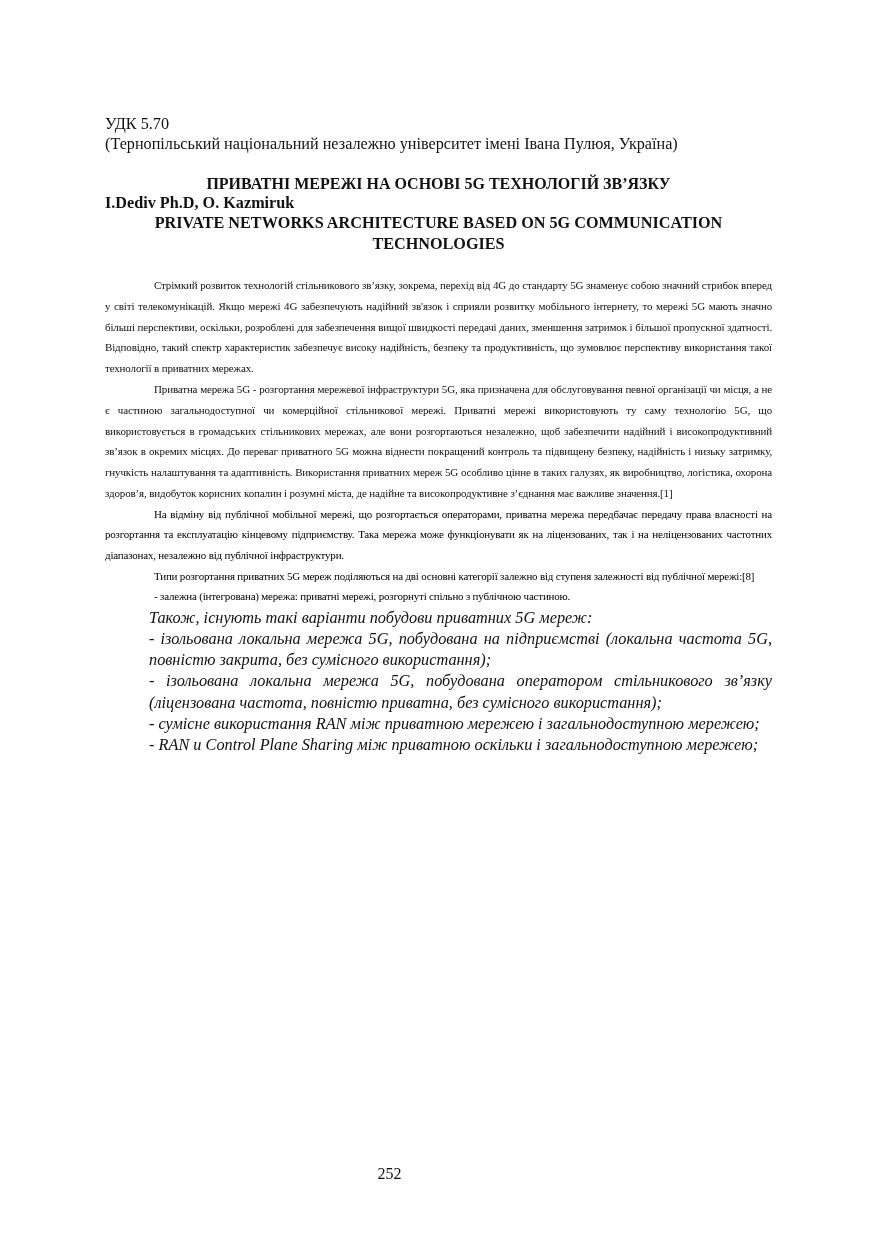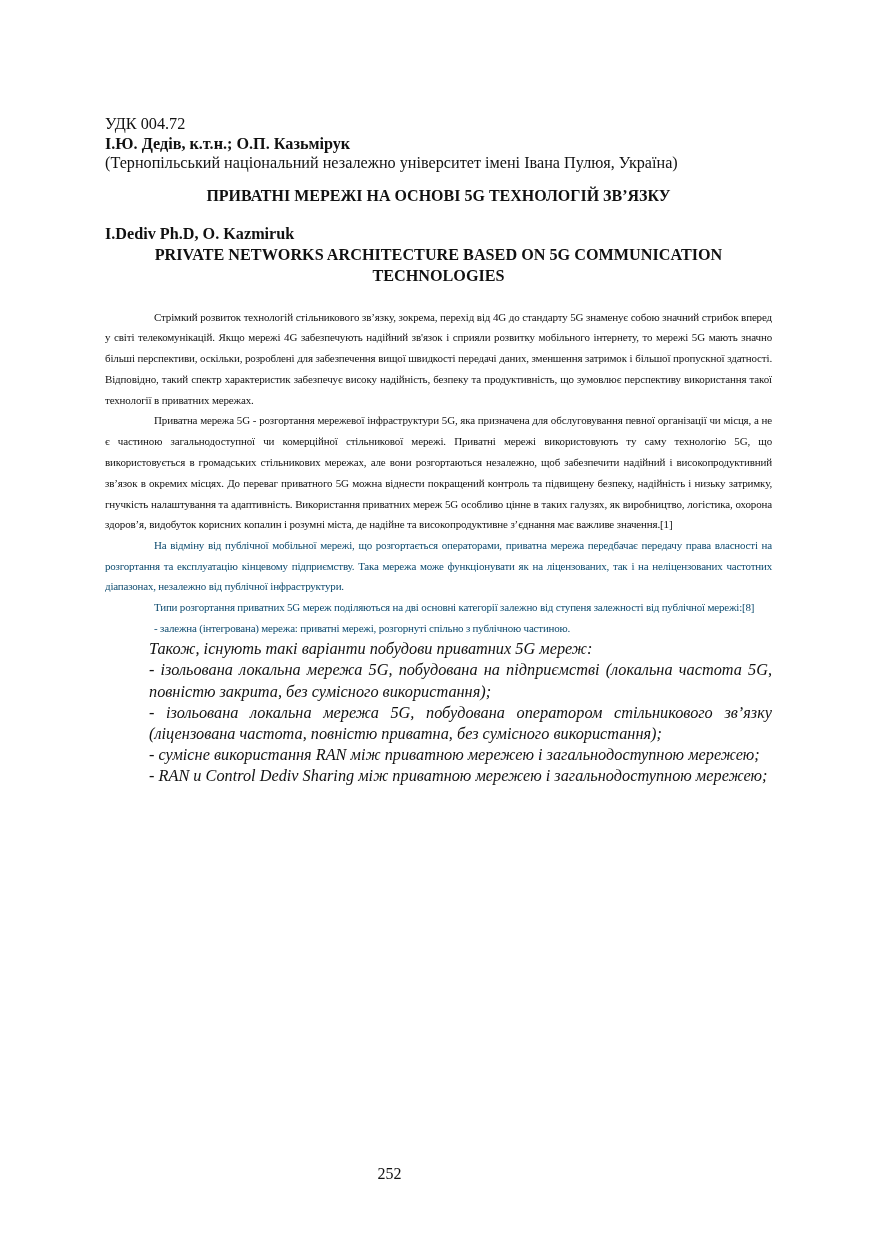--- a/index.html
+++ b/index.html
@@ -3,52 +3,51 @@
 <meta charset="utf-8">
 <style>
   html, body { margin: 0; padding: 0; background: #ffffff; }
   body { width: 877px; height: 1240px; position: relative; overflow: hidden;
          font-family: "Liberation Serif", "DejaVu Serif", serif; color: #111; }
   .page { position: absolute; left: 105px; top: 115px; width: 667px; }
   .line { font-size: 16.2px; line-height: 19.5px; margin: 0; }
   .udk { }
   .authors { font-weight: bold; }
   .affil { }
-  .title-ua { font-weight: bold; text-align: center; margin-top: 12px; font-size: 16px; }
-  .authors-en { font-weight: bold; margin-top: 20px; }
+  .title-ua { font-weight: bold; text-align: center; margin-top: 20px; font-size: 16px; }
+  .authors-en { font-weight: bold; }
   .title-en { font-weight: bold; text-align: center; font-size: 16.2px; line-height: 21px; padding: 0 20px; }
   .body { margin-top: 20px; }
   p.para { margin: 0; font-size: 11px; line-height: 20.8px; text-align: justify; text-indent: 49px; }
   p.dense { font-family: "Liberation Serif", serif; letter-spacing: -0.15px; }
-  p.light { color: #0c4a6e; letter-spacing: -0.2px; line-height: 20.6px; }
+  p.light { color: #000000; letter-spacing: -0.2px; line-height: 20.6px; }
   .list-block { margin-left: 44px; font-style: italic; }
   .list-block p { margin: 0; font-size: 16.3px; line-height: 21.2px; text-align: justify; text-indent: 0; }
   .pagenum { position: absolute; left: 0; width: 779px; top: 1165px; text-align: center; font-size: 16px; }
 </style>
 </head>
 <body>
 
 <div class="page">
-  <p class="line udk">УДК 004.72</p>
-  <p class="line authors">І.Ю. Дедів, к.т.н.; О.П. Казьмірук</p>
+  <p class="line udk">УДК 5.70</p>
   <p class="line affil">(Тернопільський національний незалежно університет імені Івана Пулюя, Україна)</p>
   <p class="line title-ua">ПРИВАТНІ МЕРЕЖІ НА ОСНОВІ 5G ТЕХНОЛОГІЙ ЗВ’ЯЗКУ</p>
   <p class="line authors-en">I.Dediv Ph.D, O. Kazmiruk</p>
   <p class="line title-en">PRIVATE NETWORKS ARCHITECTURE BASED ON 5G COMMUNICATION TECHNOLOGIES</p>
 
   <div class="body">
     <p class="para dense">Стрімкий розвиток технологій стільникового зв’язку, зокрема, перехід від 4G до стандарту 5G знаменує собою значний стрибок вперед у світі телекомунікацій. Якщо мережі 4G забезпечують надійний зв'язок і сприяли розвитку мобільного інтернету, то мережі 5G мають значно більші перспективи, оскільки, розроблені для забезпечення вищої швидкості передачі даних, зменшення затримок і більшої пропускної здатності. Відповідно, такий спектр характеристик  забезпечує високу надійність, безпеку та продуктивність, що зумовлює перспективу використання такої технології в приватних мережах.</p>
     <p class="para dense">Приватна мережа 5G  -  розгортання мережевої інфраструктури 5G, яка призначена для обслуговування певної організації чи місця, а не є частиною загальнодоступної чи комерційної стільникової мережі. Приватні мережі використовують ту саму технологію 5G, що використовується в громадських стільникових мережах, але вони розгортаються незалежно, щоб забезпечити надійний і високопродуктивний зв’язок в окремих місцях. До переваг приватного 5G можна віднести покращений контроль та підвищену безпеку, надійність і низьку затримку, гнучкість налаштування та адаптивність. Використання приватних мереж 5G особливо цінне в таких галузях, як виробництво, логістика, охорона здоров’я, видобуток корисних копалин і розумні міста, де надійне та високопродуктивне з’єднання має важливе значення.[1]</p>
     <p class="para light">На відміну від публічної мобільної мережі, що розгортається операторами, приватна мережа передбачає передачу права власності на розгортання та експлуатацію кінцевому підприємству. Така мережа може функціонувати як на ліцензованих, так і на неліцензованих частотних діапазонах, незалежно від публічної інфраструктури.</p>
     <p class="para light">Типи розгортання приватних 5G мереж поділяються на дві основні категорії залежно від ступеня залежності від публічної мережі:[8]</p>
     <p class="para light">- залежна (інтегрована) мережа: приватні мережі, розгорнуті спільно з публічною частиною.</p>
 
     <div class="list-block">
       <p>Також, існують такі варіанти побудови приватних 5G мереж:</p>
       <p>- ізольована локальна мережа 5G, побудована на підприємстві (локальна частота 5G, повністю закрита, без сумісного використання);</p>
       <p>- ізольована локальна мережа 5G, побудована оператором стільникового зв’язку (ліцензована частота, повністю приватна, без сумісного використання);</p>
       <p>- сумісне використання RAN між приватною мережею і загальнодоступною мережею;</p>
-      <p>- RAN и Control Dediv Sharing між приватною мережею і загальнодоступною мережею;</p>
+      <p>- RAN и Control Plane Sharing між приватною оскільки і загальнодоступною мережею;</p>
     </div>
   </div>
 </div>
 
 <div class="pagenum">252</div>
 
 </body></html>

